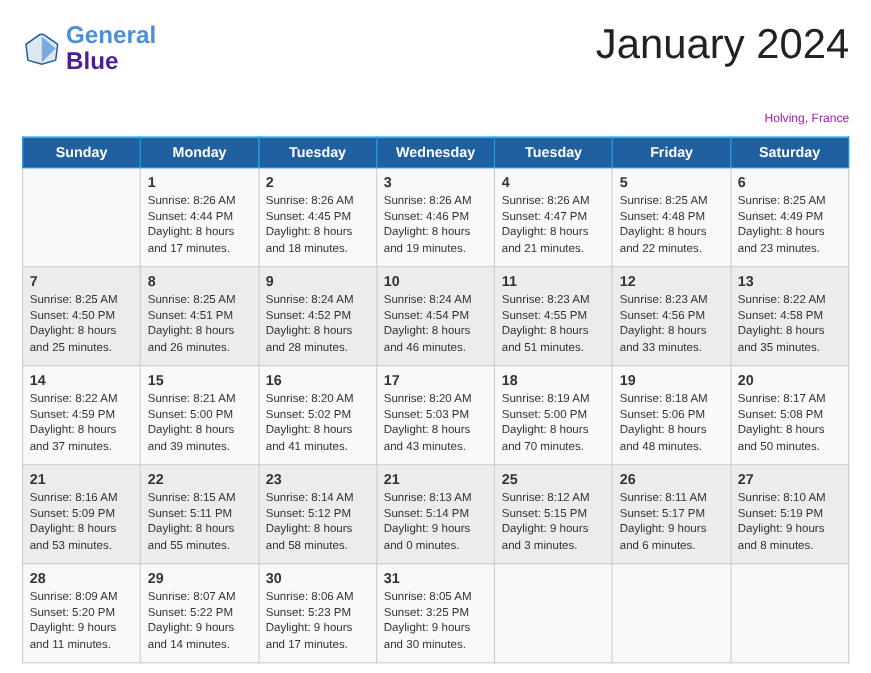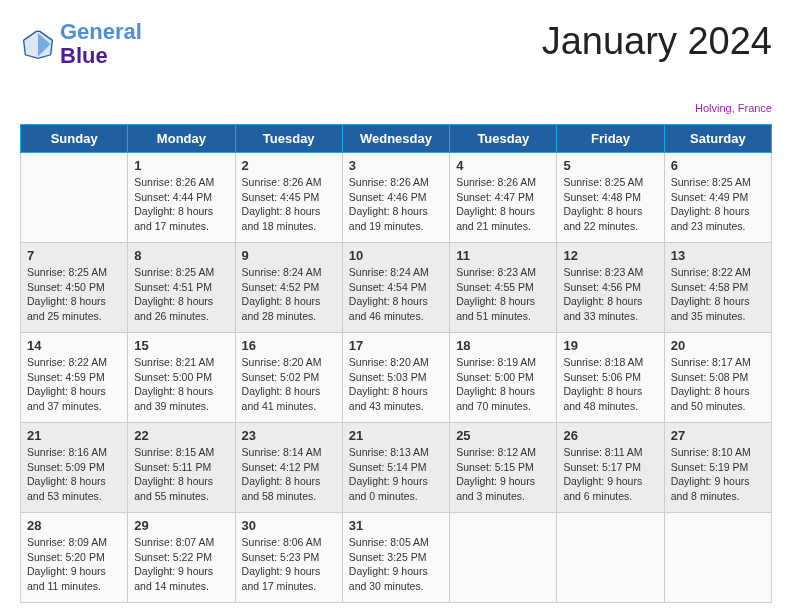--- a/index.html
+++ b/index.html
@@ -282,21 +282,21 @@
         <td>
           <span class="day-number">22</span>
           <div class="cell-text">Sunrise: 8:15 AM</div>
           <div class="cell-text">Sunset: 5:11 PM</div>
           <div class="cell-text">Daylight: 8 hours</div>
           <div class="cell-text">and 55 minutes.</div>
         </td>
         <td>
           <span class="day-number">23</span>
           <div class="cell-text">Sunrise: 8:14 AM</div>
-          <div class="cell-text">Sunset: 4:12 PM</div>
+          <div class="cell-text">Sunset: 5:12 PM</div>
           <div class="cell-text">Daylight: 8 hours</div>
           <div class="cell-text">and 58 minutes.</div>
         </td>
         <td>
           <span class="day-number">21</span>
           <div class="cell-text">Sunrise: 8:13 AM</div>
           <div class="cell-text">Sunset: 5:14 PM</div>
           <div class="cell-text">Daylight: 9 hours</div>
           <div class="cell-text">and 0 minutes.</div>
         </td>

